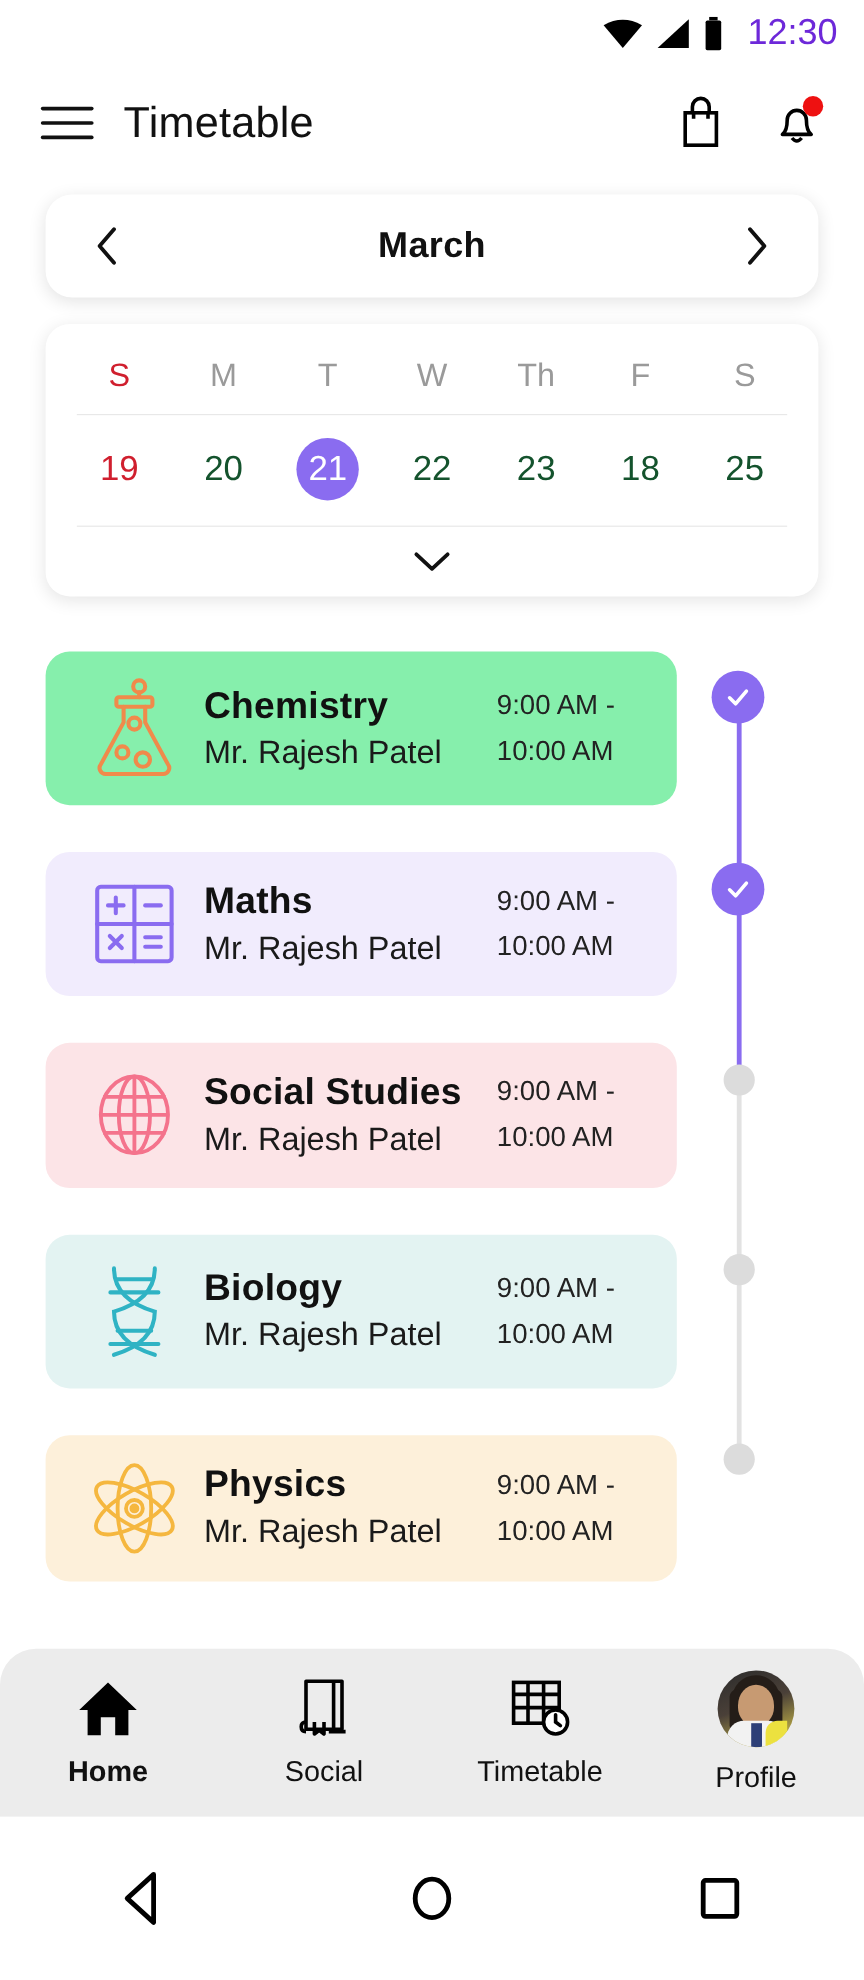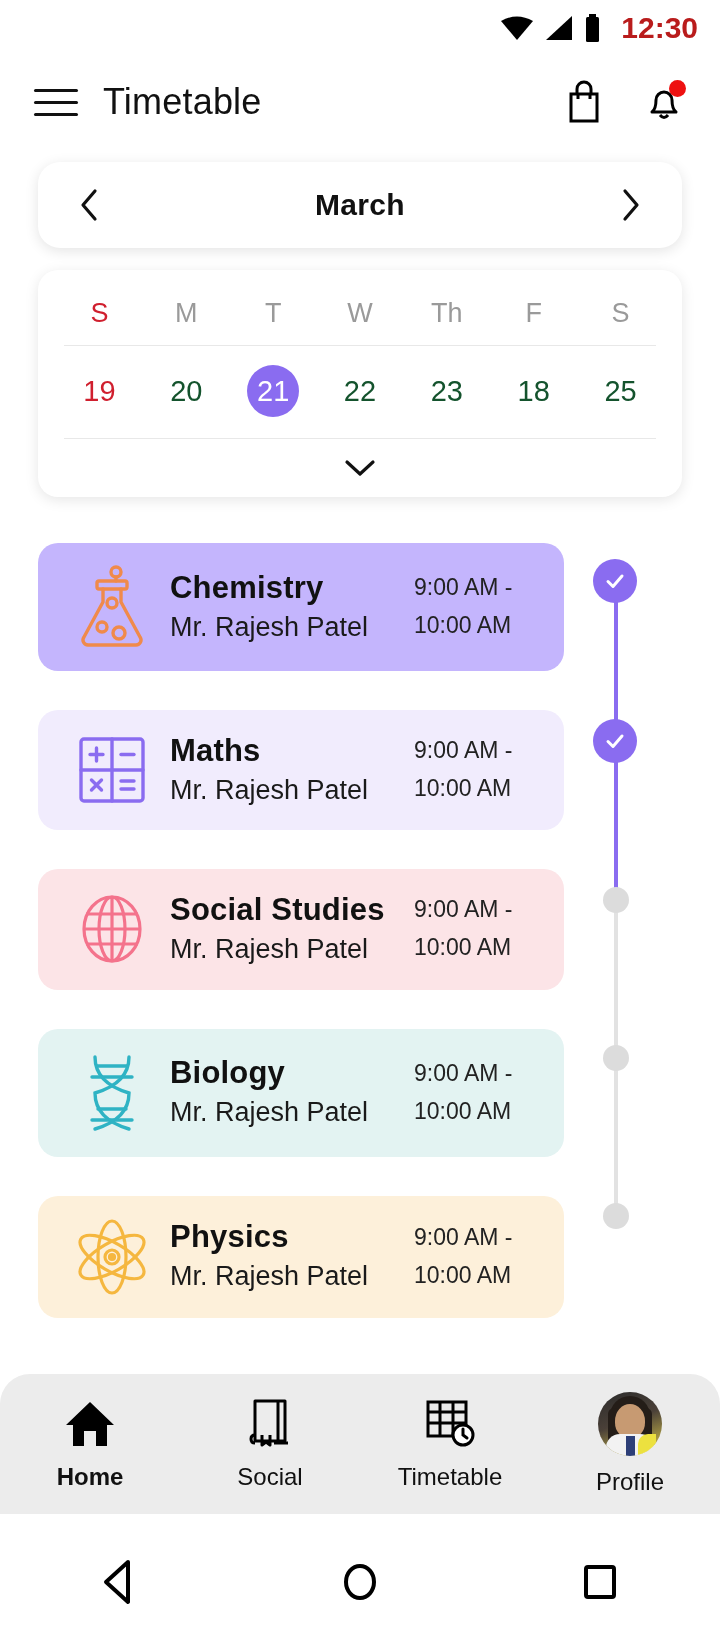--- a/index.html
+++ b/index.html
@@ -10,21 +10,21 @@
     overflow:hidden;
   }
   .phone { position:relative; width:720px; height:1650px; background:#fff; }
 
   
   .statusbar {
     height:56px; display:flex; align-items:center; justify-content:flex-end;
     padding:0 22px 0 0; gap:10px;
   }
   .statusbar .sb-icon { display:flex; align-items:center; }
-  .sb-time { font-size:30px; font-weight:700; color:#b91c1c; letter-spacing:0px; margin-left:10px; }
+  .sb-time { font-size:30px; font-weight:400; color:#6d28d9; letter-spacing:0px; margin-left:10px; }
 
   
   .appbar {
     height:92px; display:flex; align-items:center; padding:0 34px 0 34px;
   }
   .hamburger { width:44px; display:flex; flex-direction:column; gap:9px; cursor:pointer; }
   .hamburger span { display:block; height:3px; background:#111; border-radius:2px; }
   .app-title { font-size:36px; font-weight:400; color:#111; margin-left:25px; letter-spacing:.2px; }
   .appbar-spacer { flex:1; }
   .appbar-actions { display:flex; align-items:center; gap:36px; }
@@ -246,21 +246,21 @@
         <svg width="24" height="24" viewBox="0 0 24 24">
             <path d="M5 12.5 L10 17.5 L19 7" fill="none" stroke="#fff" stroke-width="3" stroke-linecap="round" stroke-linejoin="round"></path>
           </svg>
       </div>
       <div class="tl-node dot" style="top:344px;"></div>
       <div class="tl-node dot" style="top:502px;"></div>
       <div class="tl-node dot" style="top:660px;"></div>
     </div>
 
     <div class="row">
-      <div class="card" style="background:#c4b5fd">
+      <div class="card" style="background:#86efac">
         <div class="c-icon">
           <svg width="74" height="84" viewBox="0 0 74 84">
             <g fill="none" stroke="#f08a4b" stroke-width="3.4" stroke-linecap="round" stroke-linejoin="round">
               <circle cx="41" cy="7" r="5"></circle>
               <path d="M41 12 v4"></path>
               <rect x="22" y="16" width="30" height="8" rx="2"></rect>
               <path d="M28 24 v13 L9 72 a5 5 0 0 0 4 8 h48 a5 5 0 0 0 4 -8 L46 37 V24"></path>
               <circle cx="37" cy="38" r="5"></circle>
               <circle cx="27" cy="62" r="5"></circle>
               <circle cx="44" cy="68" r="6"></circle>

